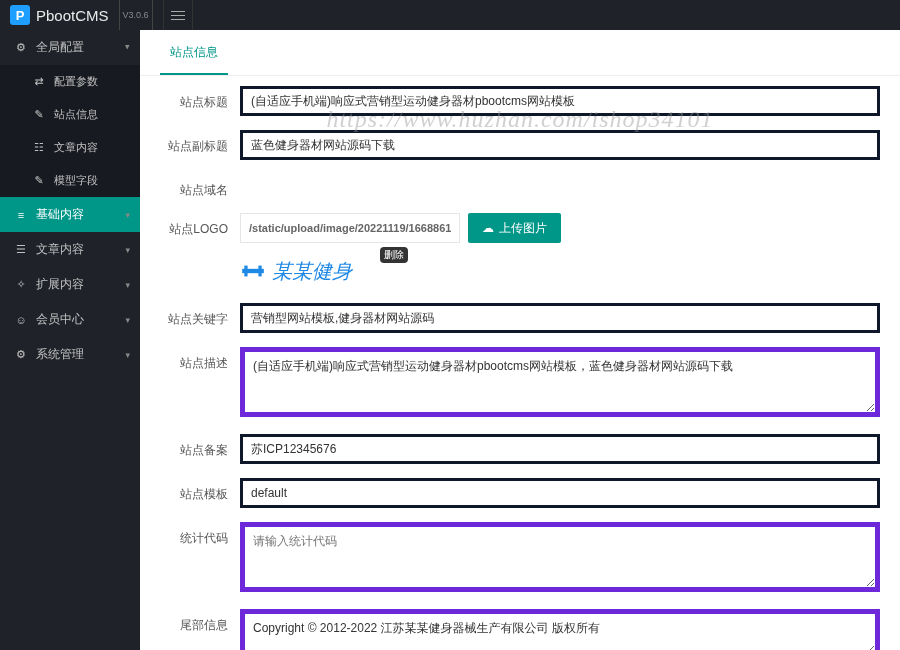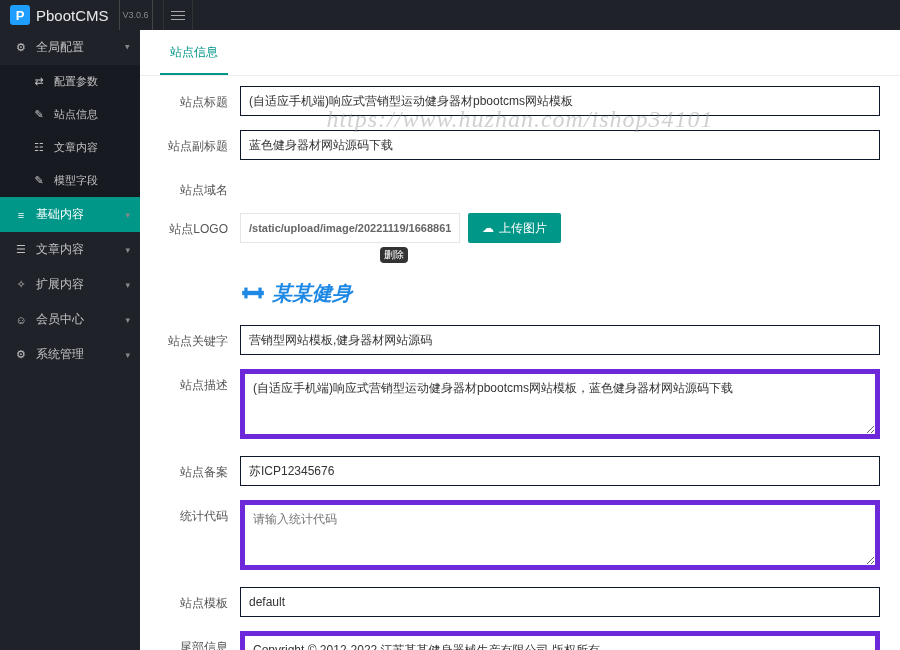--- a/index.html
+++ b/index.html
@@ -31,28 +31,28 @@
 
 
 .content { flex: 1; background: #fff; display: flex; flex-direction: column; overflow-y: auto; position: relative; }
 .tabs { border-bottom: 1px solid #eee; padding: 0 20px; }
 .tab { display: inline-block; padding: 14px 10px 12px; color: #009688; border-bottom: 2px solid #009688; font-size: 12px; cursor: pointer; }
 
 .form { padding: 10px 20px 20px; }
 .form-row { display: flex; align-items: flex-start; margin-bottom: 14px; }
 .form-label { width: 80px; text-align: right; padding-right: 12px; padding-top: 8px; color: #555; font-size: 12px; flex-shrink: 0; }
 .form-control { flex: 1; }
-.input { width: 100%; height: 30px; border: 1px solid #0f172a; padding: 0 8px; font-size: 12px; color: #333; outline: none; }
+.input { width: 100%; height: 30px; border: 3px solid #0f172a; padding: 0 8px; font-size: 12px; color: #333; outline: none; }
 .textarea { width: 100%; border: 5px solid #6d28d9; padding: 6px 8px; font-size: 12px; color: #333; outline: none; resize: vertical; min-height: 70px; font-family: inherit; }
 .textarea.small { min-height: 50px; }
 .logo-row { display: flex; gap: 8px; align-items: center; }
 .logo-input { width: 220px; height: 30px; border: 1px solid #e6e6e6; padding: 0 8px; font-size: 11px; color: #666; font-weight: bold; }
 .upload-btn { height: 30px; padding: 0 14px; background: #009688; color: #fff; border: none; font-size: 12px; cursor: pointer; display: flex; align-items: center; gap: 5px; border-radius: 2px; }
 .preview { margin-top: 10px; position: relative; display: inline-block; }
-.preview-img { width: 160px; height: 36px; background: #fff; display: flex; align-items: center; gap: 6px; font-size: 20px; font-weight: bold; color: #1e88e5; font-style: italic; margin-top: 22px; }
+.preview-img { width: 160px; height: 36px; background: #fff; display: flex; align-items: center; gap: 6px; font-size: 20px; font-weight: normal; color: #1e88e5; font-style: italic; }
 .del-badge { position: absolute; top: -6px; right: -8px; background: #333; color: #fff; font-size: 10px; padding: 1px 4px; border-radius: 4px; cursor: pointer; }
 
 .watermark { position: absolute; top: 76px; left: 0; right: 0; text-align: center; font-size: 24px; color: rgba(150,150,150,0.45); pointer-events: none; font-family: Georgia, serif; font-style: italic; letter-spacing: 1px; z-index: 5; }
 
 
 .content::-webkit-scrollbar { width: 6px; }
 .content::-webkit-scrollbar-thumb { background: #ccc; }
 </style>
 </head>
 <body>
@@ -179,27 +179,27 @@
           <div class="form-label">站点描述</div>
           <div class="form-control"><textarea class="textarea" style="">(自适应手机端)响应式营销型运动健身器材pbootcms网站模板，蓝色健身器材网站源码下载</textarea></div>
         </div>
 
         <div class="form-row">
           <div class="form-label">站点备案</div>
           <div class="form-control"><input class="input" value="苏ICP12345676" style=""></div>
         </div>
 
         <div class="form-row">
+          <div class="form-label">站点模板</div>
+          <div class="form-control"><input class="input" value="default" style=""></div>
+        </div>
+
+        <div class="form-row">
           <div class="form-label">统计代码</div>
           <div class="form-control"><textarea class="textarea" placeholder="请输入统计代码" style=""></textarea></div>
-        </div>
-
-        <div class="form-row">
-          <div class="form-label">站点模板</div>
-          <div class="form-control"><input class="input" value="default" style=""></div>
         </div>
 
         <div class="form-row">
           <div class="form-label">尾部信息</div>
           <div class="form-control"><textarea class="textarea small" style="">Copyright © 2012-2022 江苏某某健身器械生产有限公司 版权所有</textarea></div>
         </div>
 
       </div>
     </div>
   </div>

